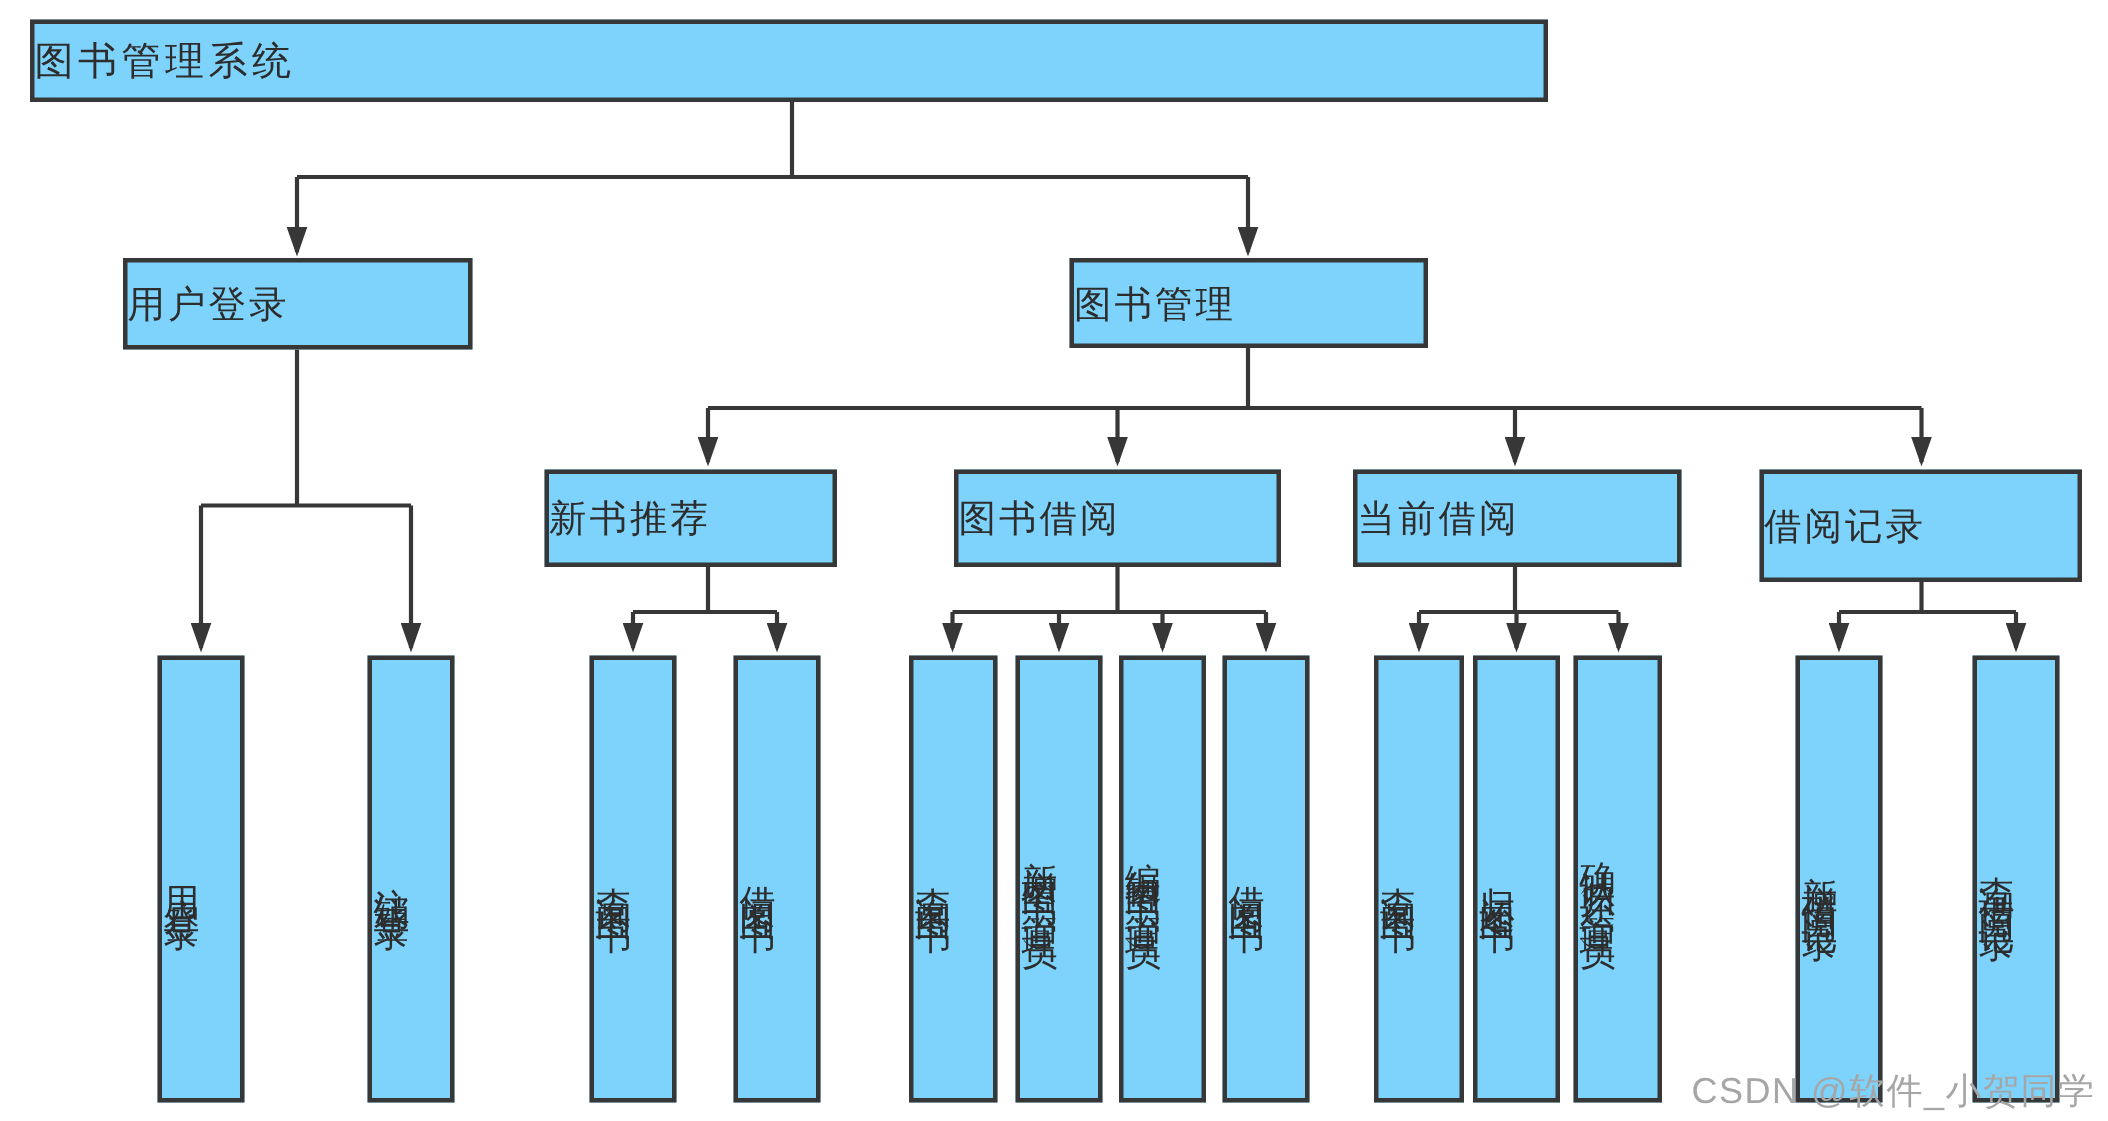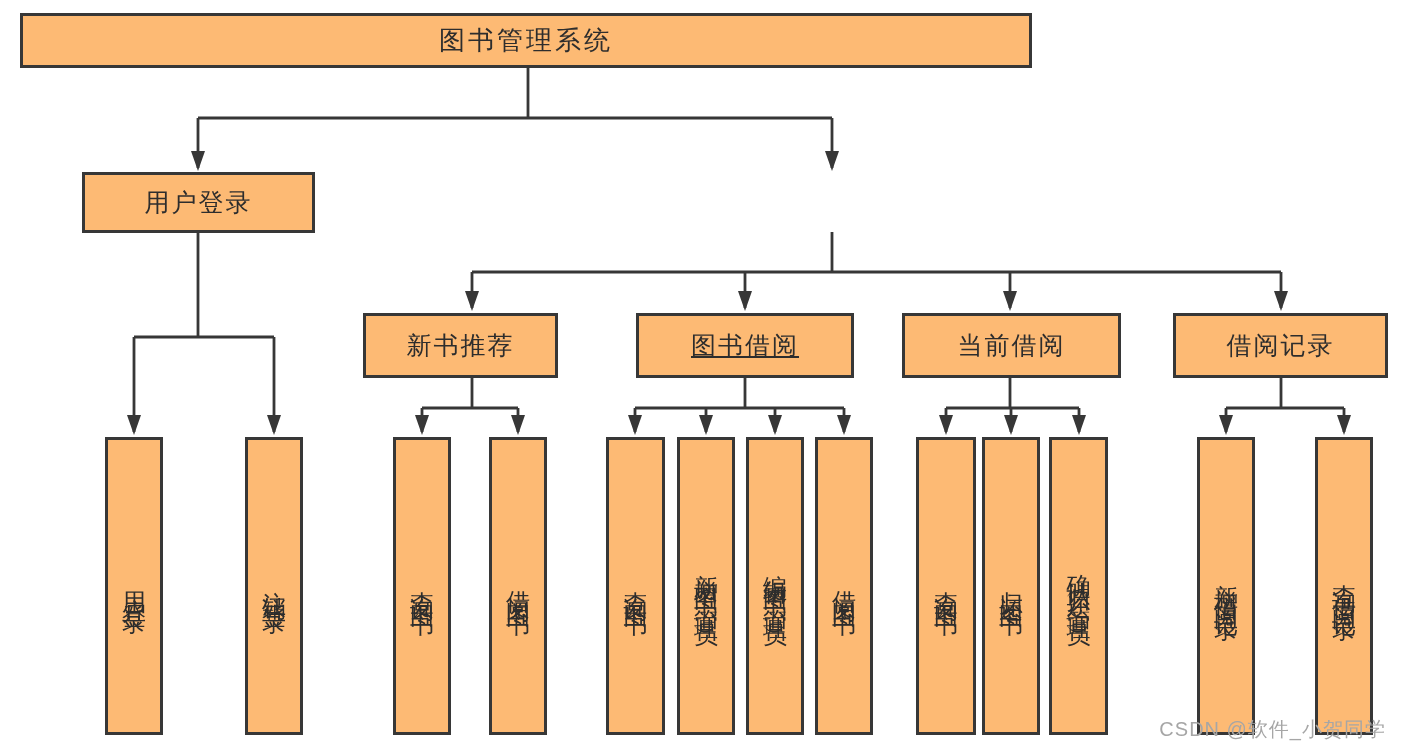--- a/index.html
+++ b/index.html
@@ -15,47 +15,47 @@
   svg.connectors {
     position: absolute;
     left: 0; top: 0;
     width: 1405px; height: 747px;
     pointer-events: none;
   }
   .node {
     position: absolute;
     box-sizing: border-box;
     border: 3px solid #373737;
-    background: #fdba74;
+    background: #7dd3fc;
     display: flex;
     align-items: center;
-    justify-content: center;
+    justify-content: flex-start;
   }
   .root-label {
     font-size: 26px;
     letter-spacing: 3px;
     white-space: nowrap;
   }
   .h-label {
     font-size: 25px;
     letter-spacing: 2px;
     white-space: nowrap;
   }
   .v-label {
     writing-mode: vertical-rl;
     text-orientation: mixed;
     font-size: 24px;
     letter-spacing: 7px;
     line-height: 1;
   }
   .watermark {
     position: absolute;
-    right: 19px;
+    right: 8px;
     bottom: 4px;
-    font-size: 20px;
+    font-size: 24px;
     letter-spacing: 1px;
     color: #a6a6a6;
     white-space: nowrap;
   }
 </style>
 </head>
 <body>
 
 <div class="canvas">
 
@@ -109,31 +109,34 @@
     </g>
   </svg>
 
   <div class="node" style="left:20px; top:13px; width:1012px; height:55px;">
     <span class="root-label">图书管理系统</span>
   </div>
 
   <div class="node" style="left:82px; top:172px; width:233px; height:61px;">
     <span class="h-label">用户登录</span>
   </div>
+  <div class="node" style="left:713px; top:172px; width:239px; height:60px;">
+    <span class="h-label">图书管理</span>
+  </div>
 
   <div class="node" style="left:363px; top:313px; width:195px; height:65px;">
     <span class="h-label">新书推荐</span>
   </div>
-  <div class="node" style="left:636px; top:313px; width:218px; height:65px;text-decoration:underline;">
+  <div class="node" style="left:636px; top:313px; width:218px; height:65px;">
     <span class="h-label">图书借阅</span>
   </div>
   <div class="node" style="left:902px; top:313px; width:219px; height:65px;">
     <span class="h-label">当前借阅</span>
   </div>
-  <div class="node" style="left:1173px; top:313px; width:215px; height:65px;">
+  <div class="node" style="left:1173px; top:313px; width:215px; height:75px;">
     <span class="h-label">借阅记录</span>
   </div>
 
   <div class="node" style="left:105px; top:437px; width:58px; height:298px;">
     <span class="v-label">用户登录</span>
   </div>
   <div class="node" style="left:245px; top:437px; width:58px; height:298px;">
     <span class="v-label">注销登录</span>
   </div>
 

